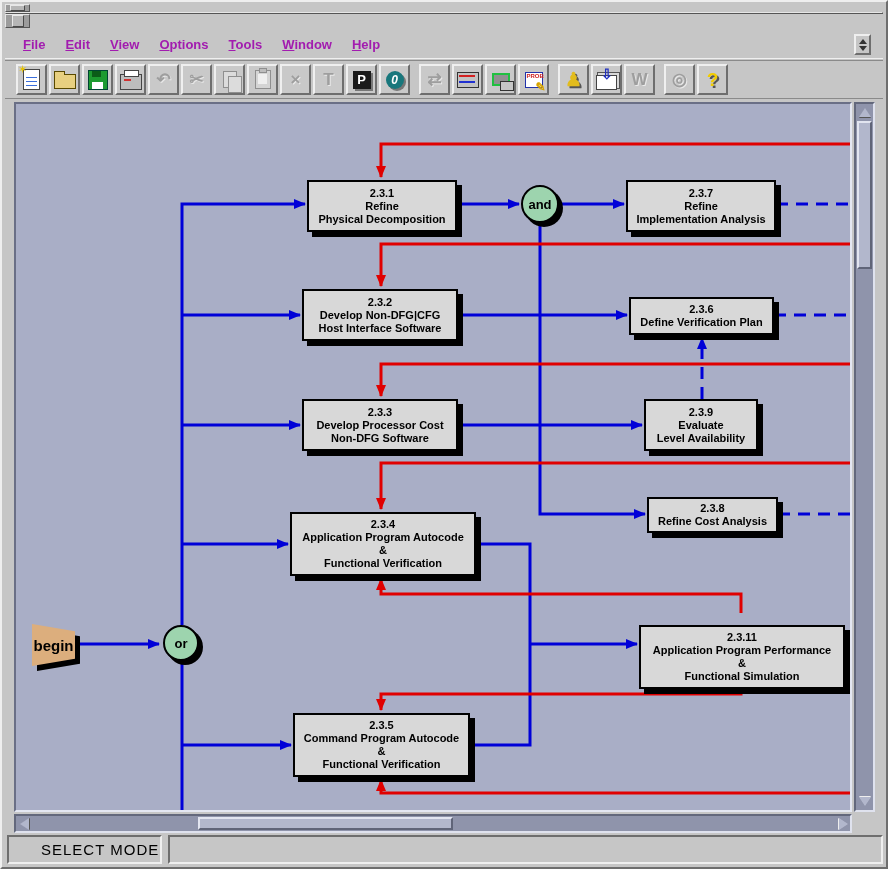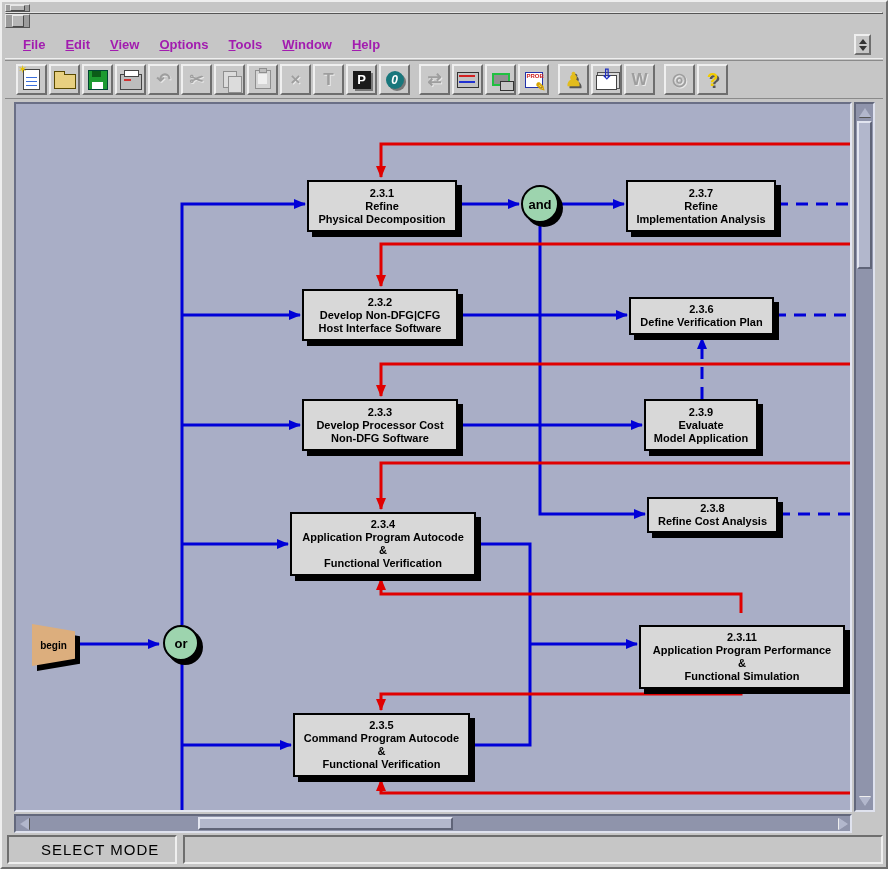--- a/index.html
+++ b/index.html
@@ -92,40 +92,40 @@
     box-sizing:border-box;display:flex;align-items:center;justify-content:center;text-align:center;
     font-size:11px;font-weight:bold;line-height:13px;white-space:pre-line;color:#000;}
   .conn-circle{position:absolute;border-radius:50%;background:#9dd4ae;border:2px solid #000;
     box-shadow:4px 4px 0 #000;box-sizing:border-box;display:flex;align-items:center;justify-content:center;
     font-size:13px;font-weight:bold;color:#000;}
   .begin-wrap{position:absolute;}
   .begin-shadow,.begin-shape{position:absolute;left:0;top:0;width:100%;height:100%;
     clip-path:polygon(0 0,100% 17%,100% 83%,0 100%);}
   .begin-shadow{background:#000;transform:translate(5px,5px);}
   .begin-shape{background:#dcae7d;border:0;display:flex;align-items:center;justify-content:center;
-    font-size:10px;font-weight:bold;color:#000;}
+    font-size:15px;font-weight:bold;color:#000;}
   
   .sb-trough{position:absolute;background:#8f94ab;
     border-top:2px solid #63687c;border-left:2px solid #63687c;
     border-right:2px solid #dfe2ee;border-bottom:2px solid #dfe2ee;box-sizing:border-box;}
   .sb-thumb{position:absolute;background:#b2b7cc;
     border-top:2px solid #e2e5f0;border-left:2px solid #e2e5f0;
     border-right:2px solid #5f6478;border-bottom:2px solid #5f6478;box-sizing:border-box;}
   .sb-arrow{position:absolute;display:flex;align-items:center;justify-content:center;}
   .sb-tri-up{width:0;height:0;border-left:6px solid transparent;border-right:6px solid transparent;border-bottom:9px solid #b2b7cc;filter:drop-shadow(0 1px 0 #555);}
   .sb-tri-dn{width:0;height:0;border-left:6px solid transparent;border-right:6px solid transparent;border-top:9px solid #b2b7cc;filter:drop-shadow(0 -1px 0 #eee);}
   .sb-tri-lf{width:0;height:0;border-top:6px solid transparent;border-bottom:6px solid transparent;border-right:9px solid #b2b7cc;filter:drop-shadow(1px 0 0 #555);}
   .sb-tri-rt{width:0;height:0;border-top:6px solid transparent;border-bottom:6px solid transparent;border-left:9px solid #b2b7cc;filter:drop-shadow(-1px 0 0 #eee);}
   
   #statusbar{position:absolute;left:5px;top:833px;width:876px;height:29px;display:flex;gap:6px;}
   .status-panel{height:29px;background:#c6c6c6;box-sizing:border-box;
     border-top:2px solid #6e6e6e;border-left:2px solid #6e6e6e;
     border-right:2px solid #efefef;border-bottom:2px solid #efefef;
     display:flex;align-items:center;padding-left:32px;font-size:15px;letter-spacing:1px;color:#000;}
-  #status-mode{width:170px;}
+  #status-mode{width:155px;}
   #status-extra{flex:1;padding-left:0;}
 </style>
 </head>
 <body>
 
 <div id="window">
 
   <div id="titlebar">
     <div class="tb-btn-frame">
       <span class="menu-dash"></span>
@@ -268,21 +268,21 @@
       <div class="node" style="left: 286px; top: 185px; width: 156px; height: 52px;">2.3.2
 Develop Non-DFG|CFG
 Host Interface Software</div>
       <div class="node" style="left: 613px; top: 193px; width: 145px; height: 38px;">2.3.6
 Define Verification Plan</div>
       <div class="node" style="left: 286px; top: 295px; width: 156px; height: 52px;">2.3.3
 Develop Processor Cost
 Non-DFG Software</div>
       <div class="node" style="left: 628px; top: 295px; width: 114px; height: 52px;">2.3.9
 Evaluate
-Model Application</div>
+Level Availability</div>
       <div class="node" style="left: 631px; top: 393px; width: 131px; height: 36px;">2.3.8
 Refine Cost Analysis</div>
       <div class="node" style="left: 274px; top: 408px; width: 186px; height: 64px;">2.3.4
 Application Program Autocode
 &amp;
 Functional Verification</div>
       <div class="node" style="left: 623px; top: 509px; width: 206px; height: 64px; margin-top: 12px;">2.3.11
 Application Program Performance
 &amp;
 Functional Simulation</div>

